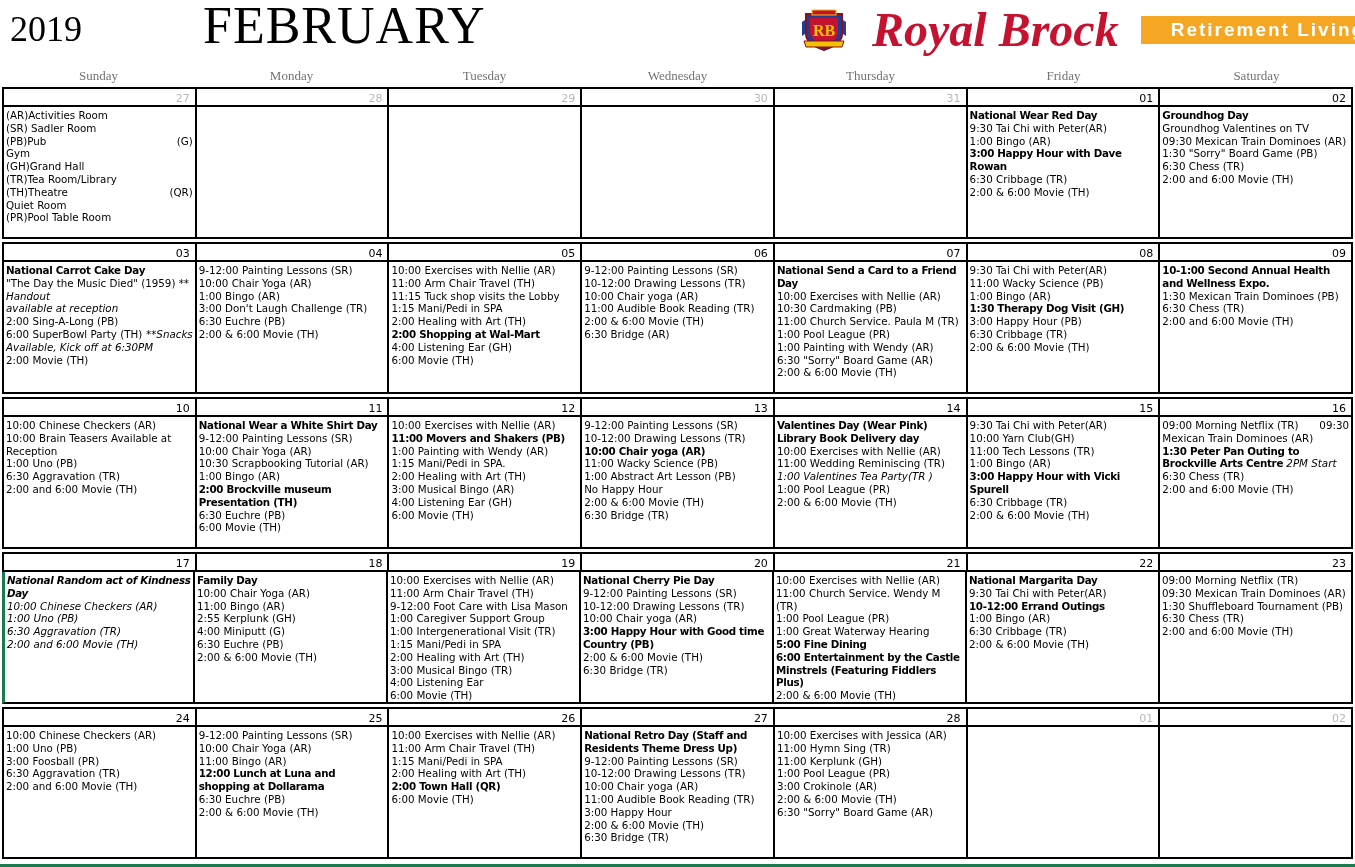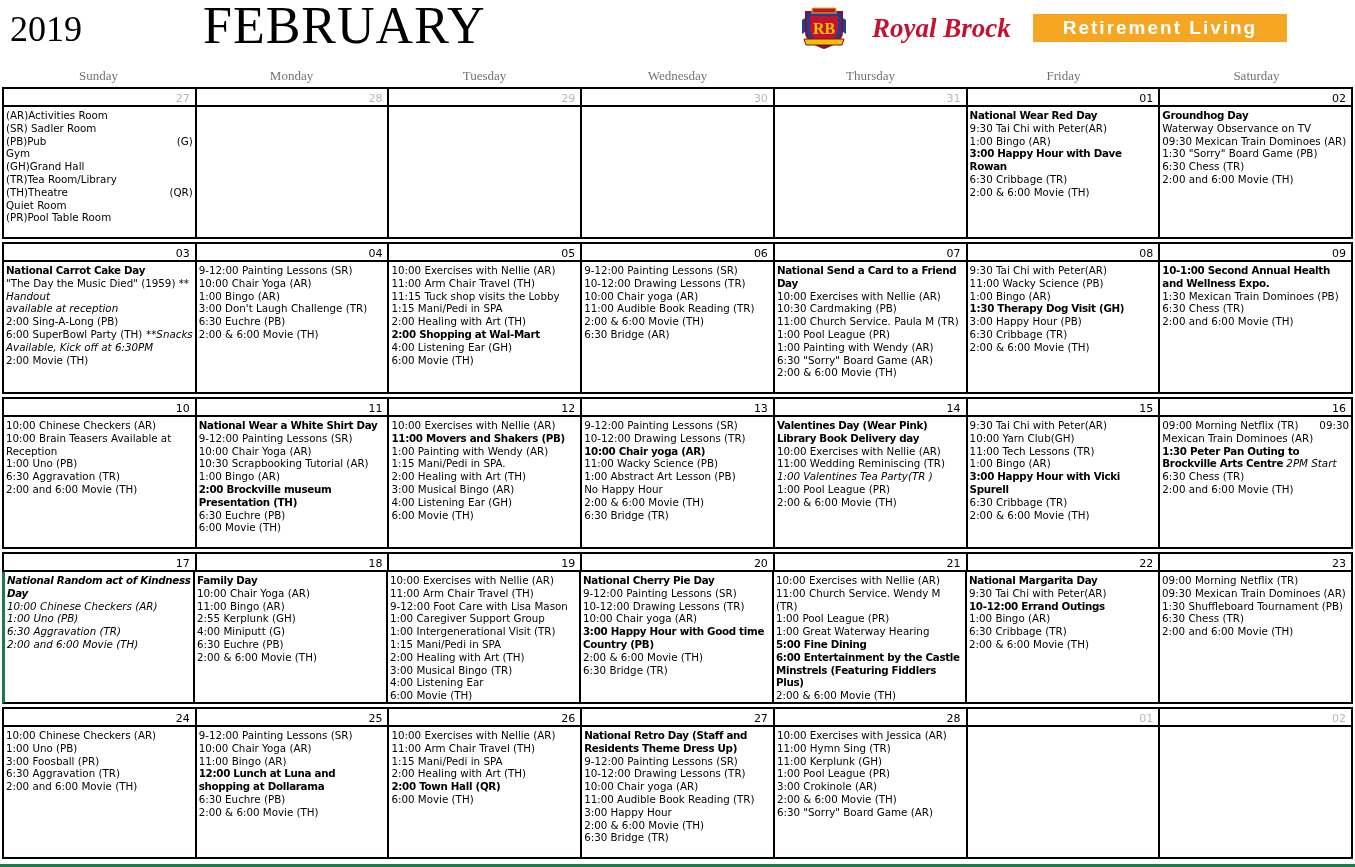--- a/index.html
+++ b/index.html
@@ -8,21 +8,21 @@
 
   
   .topband{position:relative;height:62px;}
   .year{position:absolute;left:10px;top:8px;font-family:"Liberation Serif",serif;
         font-size:36px;color:#000;}
   .month-title{position:absolute;left:203px;top:-4px;font-family:"Liberation Serif",serif;
         font-size:52px;letter-spacing:1px;color:#000;}
   .brand{position:absolute;left:798px;top:6px;display:flex;align-items:center;gap:22px;}
   .crest{width:52px;height:44px;flex:0 0 auto;}
   .brand-name{font-family:"Liberation Serif",serif;font-style:italic;font-weight:bold;
-        font-size:27px;color:#c41230;white-space:nowrap;line-height:1;}
+        font-size:48px;color:#c41230;white-space:nowrap;line-height:1;}
   .tagline{background:#f5a623;color:#fff;font-family:"Liberation Sans",sans-serif;
         font-weight:bold;font-size:19px;letter-spacing:2px;padding:3px 30px;white-space:nowrap;}
 
   
   .weekday-row{display:flex;margin:6px 2px 0 2px;}
   .weekday{width:193px;text-align:center;font-family:Liberation Serif, serif;
         font-size:13px;color:#737373;}
 
   
   .grid{margin:2px 2px 0 2px;}
@@ -103,21 +103,21 @@
         <div class="cell content-cell">
           <div class="line"><span class="seg-b">National Wear Red Day</span></div>
           <div class="line"><span class="">9:30 Tai Chi with Peter(AR)</span></div>
           <div class="line"><span class="">1:00 Bingo (AR)</span></div>
           <div class="line"><span class="seg-b">3:00 Happy Hour with Dave Rowan</span></div>
           <div class="line"><span class="">6:30 Cribbage (TR)</span></div>
           <div class="line"><span class="">2:00 &amp; 6:00 Movie (TH)</span></div>
         </div>
         <div class="cell content-cell">
           <div class="line"><span class="seg-b">Groundhog Day</span></div>
-          <div class="line"><span class="">Waterway Observance on TV</span></div>
+          <div class="line"><span class="">Groundhog Valentines on TV</span></div>
           <div class="line"><span class="">09:30 Mexican Train Dominoes (AR)</span></div>
           <div class="line"><span class="">1:30 "Sorry" Board Game (PB)</span></div>
           <div class="line"><span class="">6:30 Chess (TR)</span></div>
           <div class="line"><span class="">2:00 and 6:00  Movie (TH)</span></div>
         </div>
       </div>
     </div>
     <div class="week">
       <div class="row date-row">
         <div class="cell date-cell">03</div>

